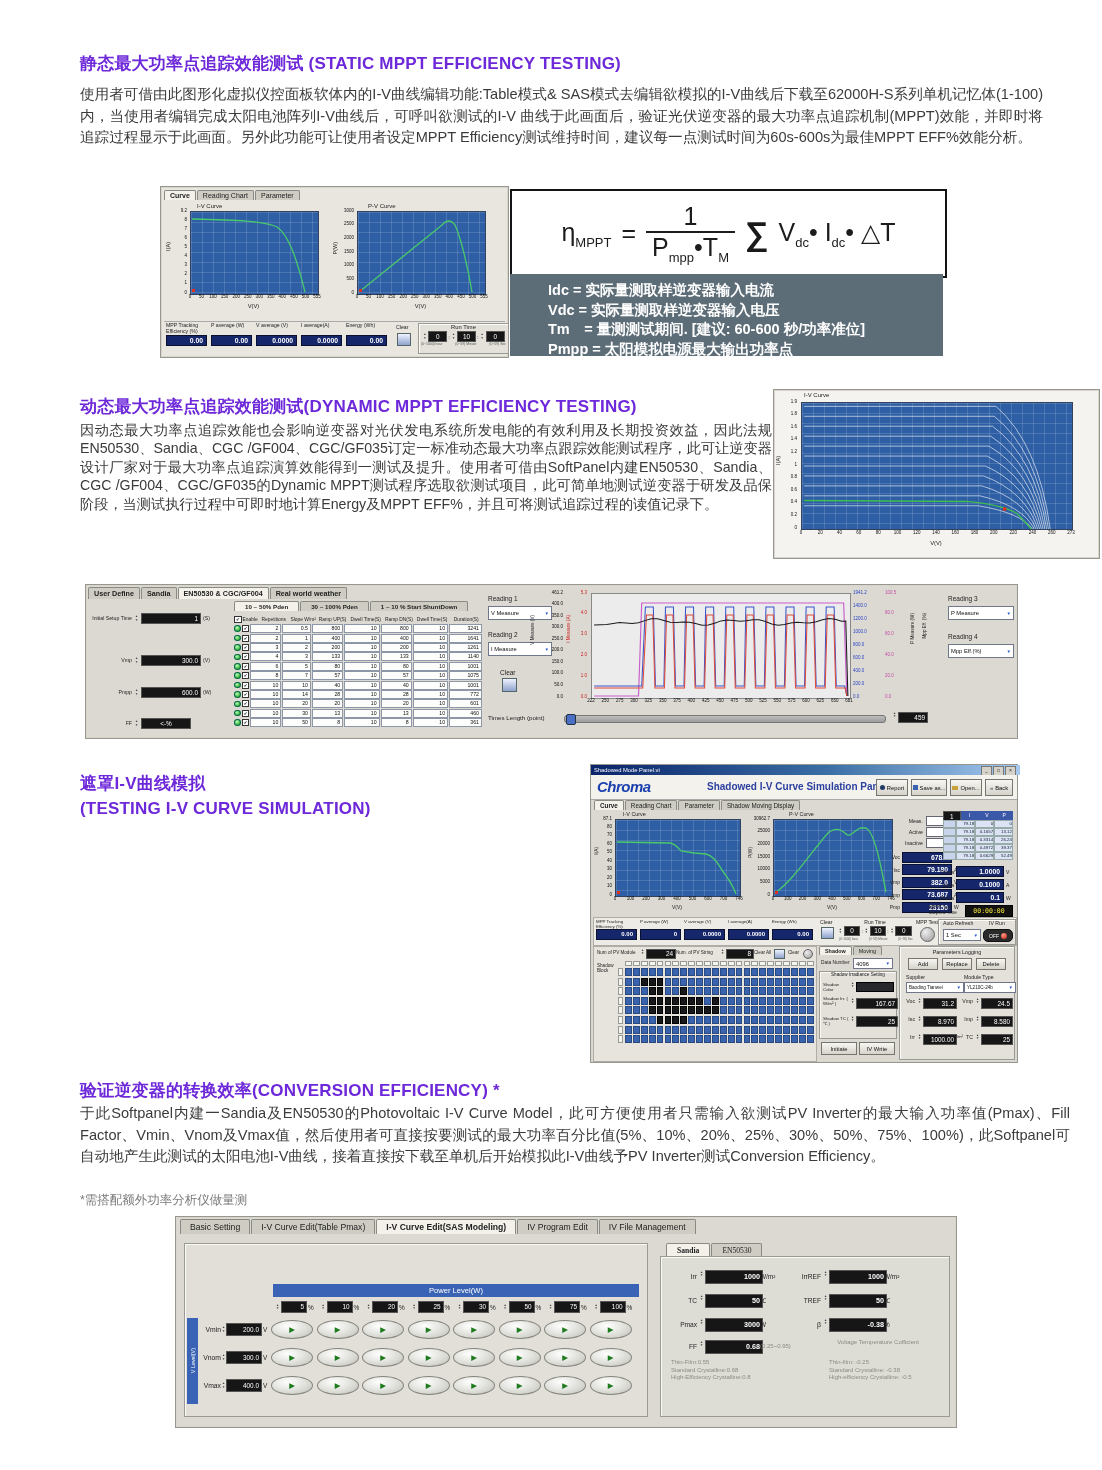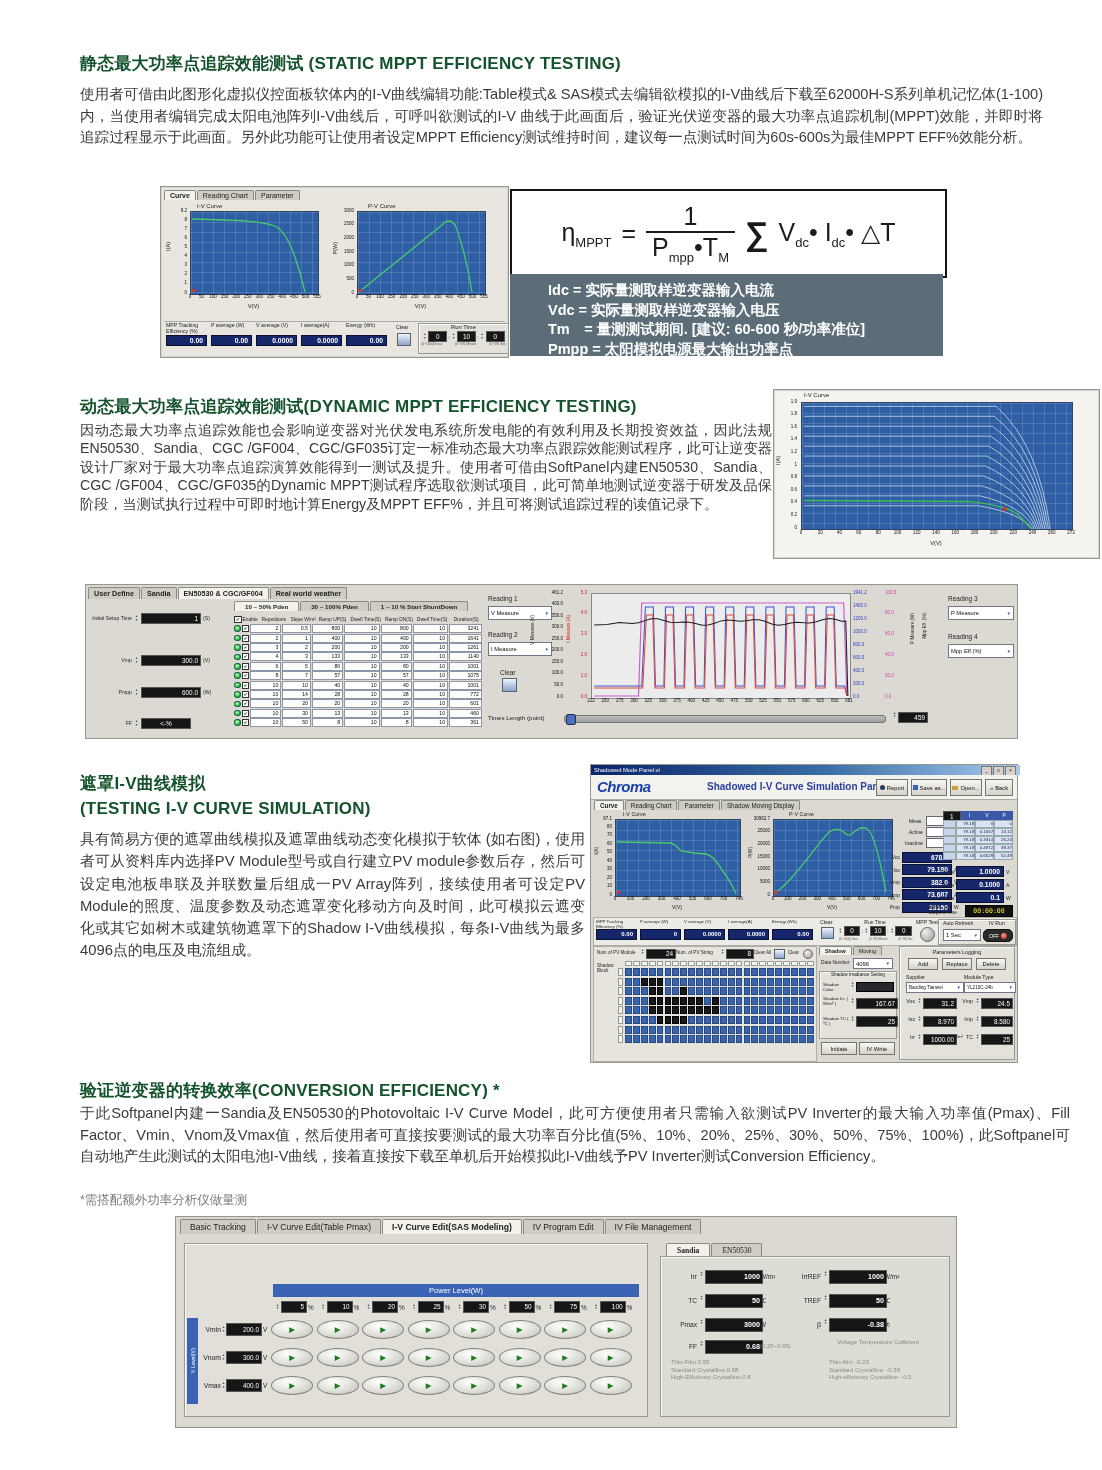--- a/index.html
+++ b/index.html
@@ -1,18 +1,18 @@
 <!DOCTYPE html>
 <html><head>
 <meta charset="utf-8">
 <style>
   html,body{margin:0;padding:0;background:#fff;}
   .page{position:relative;width:1102px;height:1470px;background:#ffffff;font-family:"Liberation Sans",sans-serif;overflow:hidden;}
   .abs{position:absolute;}
-  .sec-title{color:#14532d;font-size:17px;font-weight:600;letter-spacing:.2px;white-space:nowrap;}
+  .sec-title{color:#6d28d9;font-size:17px;font-weight:600;letter-spacing:.2px;white-space:nowrap;}
   .body-text{font-size:14.6px;line-height:21.5px;color:#3b3b3b;text-align:justify;}
   .body-dyn{font-size:14.2px;line-height:18.4px;}
   .body-shadow{font-size:14.8px;line-height:22.3px;}
   .note-text{font-size:12.5px;color:#7a7a7a;}
 
   
   .panel{position:absolute;background:#e9e6df;border:1px solid #979790;box-shadow:0 0 0 1px #d8d5cc inset;}
   .tabstrip{display:flex;align-items:flex-end;gap:1px;}
   .tab{background:#cfccc3;border:1px solid #8a8a85;border-bottom:none;border-radius:2px 2px 0 0;padding:1px 5px;font-size:7px;color:#222;white-space:nowrap;}
   .tab.active{background:#f3f1ea;font-weight:700;}
@@ -585,21 +585,20 @@
     <div class="abs" style="left:402px;top:129px;font-size:6.2px;color:#222;" data-name="times-length-label">Times Length (point)</div>
     <div class="abs" style="left:478px;top:130px;width:320px;height:6px;background:linear-gradient(#bdbdbd,#9d9d9d);border:1px solid #777;border-radius:3px;" data-name="times-length-slider">
       <span style="position:absolute;left:1px;top:-2px;width:8px;height:9px;background:#4a6fc4;border:1px solid #234;border-radius:2px;display:block;" data-name="slider-thumb"></span>
     </div>
     <span class="abs spin" style="left:806px;top:127px;" data-name="points-spinner"></span>
     <div class="abs blk" style="left:812px;top:127px;width:24px;" data-name="points-field">459</div>
   </div>
 
   <div class="abs sec-title" style="left:80px;top:772px;" data-name="shadow-section-title-1">遮罩I-V曲线模拟</div>
   <div class="abs sec-title" style="left:80px;top:799px;" data-name="shadow-section-title-2">(TESTING I-V CURVE SIMULATION)</div>
-  <div class="abs body-text body-shadow" style="left:80px;top:828px;width:505px;" data-name="shadow-section-body">具有简易方便的遮罩曲线模拟及遮罩曲线动态变化模拟于软体 (如右图)，使用者可从资料库内选择PV Module型号或自行建立PV module参数后存，然后可设定电池板串联及并联数量后组成一PV Array阵列，接续使用者可设定PV Module的照度、温度参数及动态遮罩变化移动方向及时间，此可模拟云遮变化或其它如树木或建筑物遮罩下的Shadow I-V曲线模拟，每条I-V曲线为最多4096点的电压及电流组成。</div>
 
   <div class="panel" style="left:590px;top:764px;width:426px;height:297px;background:#dcd9d2;" data-name="shadow-panel-window">
     <div class="titlebar" style="left:0;top:0;width:426px;height:10px;" data-name="window-titlebar"><span data-name="window-title">Shadowed Mode Panel.vi</span></div>
     <div class="abs" style="right:1px;top:1px;display:flex;gap:1px;" data-name="window-controls">
       <span class="winbtn" data-name="minimize-icon">_</span>
       <span class="winbtn" data-name="maximize-icon">□</span>
       <span class="winbtn" data-name="close-icon">×</span>
     </div>
     <div class="abs" style="left:0;top:10px;width:426px;height:24px;background:#f4f2ec;border-bottom:1px solid #aaa;" data-name="panel-header">
       <span class="chroma abs" style="left:6px;top:3px;" data-name="chroma-logo">Chroma</span>
@@ -1190,21 +1189,21 @@
     </div>
   </div>
 
   <div class="abs sec-title" style="left:80px;top:1079px;" data-name="conversion-section-title">验证逆变器的转换效率(CONVERSION EFFICIENCY) *</div>
   <div class="abs body-text" style="left:80px;top:1103px;width:990px;" data-name="conversion-section-body">于此Softpanel内建一Sandia及EN50530的Photovoltaic I-V Curve Model，此可方便使用者只需输入欲测试PV Inverter的最大输入功率值(Pmax)、Fill Factor、Vmin、Vnom及Vmax值，然后使用者可直接按要测试的最大功率百分比值(5%、10%、20%、25%、30%、50%、75%、100%)，此Softpanel可自动地产生此测试的太阳电池I-V曲线，接着直接按下载至单机后开始模拟此I-V曲线予PV Inverter测试Conversion Efficiency。</div>
   <div class="abs note-text" style="left:80px;top:1192px;" data-name="conversion-note">*需搭配额外功率分析仪做量测</div>
 
   <div class="panel" style="left:175px;top:1216px;width:780px;height:210px;background:#dcd9d2;" data-name="conversion-panel">
     <div class="abs tabstrip" style="left:4px;top:2px;" data-name="conv-tabs">
 
-    <span class="tab" style="font-size:8.6px;padding:2px 9px;" data-name="panel-tab">Basic Tracking</span>
+    <span class="tab" style="font-size:8.6px;padding:2px 9px;" data-name="panel-tab">Basic Setting</span>
         <span class="tab" style="font-size:8.6px;padding:2px 9px;" data-name="panel-tab">I-V Curve Edit(Table Pmax)</span>
         <span class="tab active" style="font-size:8.6px;padding:2px 9px;" data-name="panel-tab">I-V Curve Edit(SAS Modeling)</span>
         <span class="tab" style="font-size:8.6px;padding:2px 9px;" data-name="panel-tab">IV Program Edit</span>
         <span class="tab" style="font-size:8.6px;padding:2px 9px;" data-name="panel-tab">IV File Management</span>
       </div>
     <div class="abs groove" style="left:8px;top:26px;width:462px;height:172px;background:#e2dfd8;" data-name="power-level-section">
       <div class="abs vbar" style="left:88px;top:40px;width:366px;height:13px;font-size:7.6px;text-align:center;line-height:13px;" data-name="power-level-header">Power Level(W)</div>
       <div class="abs" style="left:90px;top:57px;display:flex;" data-name="percent-row">
 
           <span style="width:45.5px;display:inline-flex;align-items:center;gap:1px;" data-name="percent-cell">

